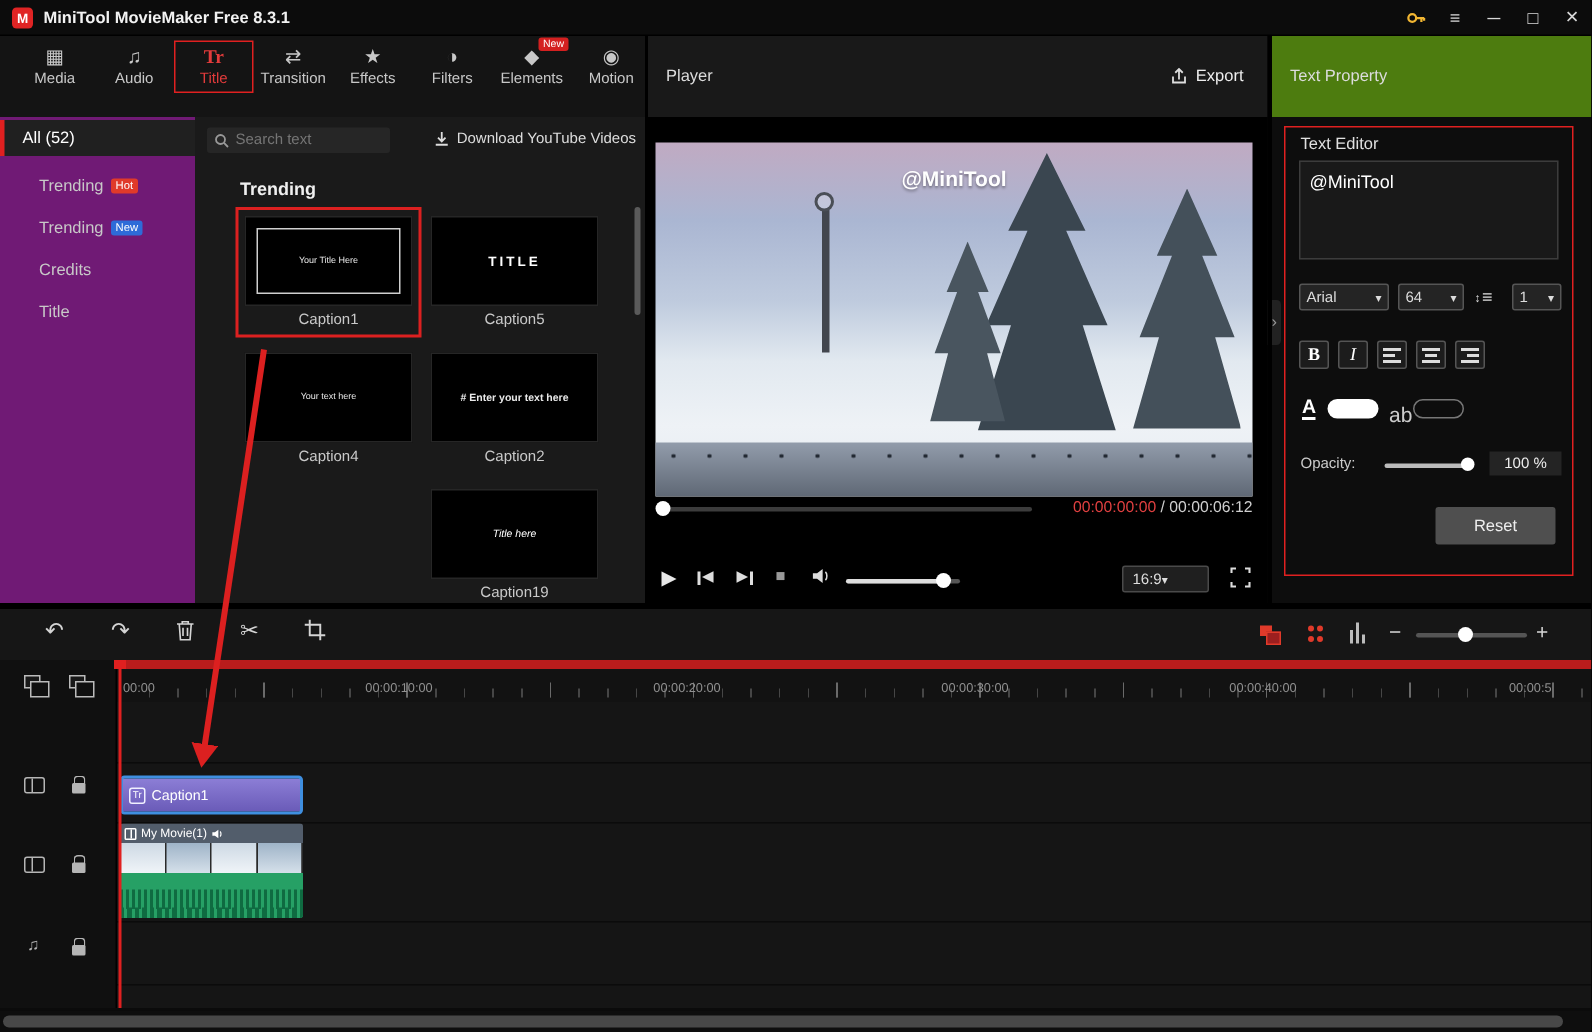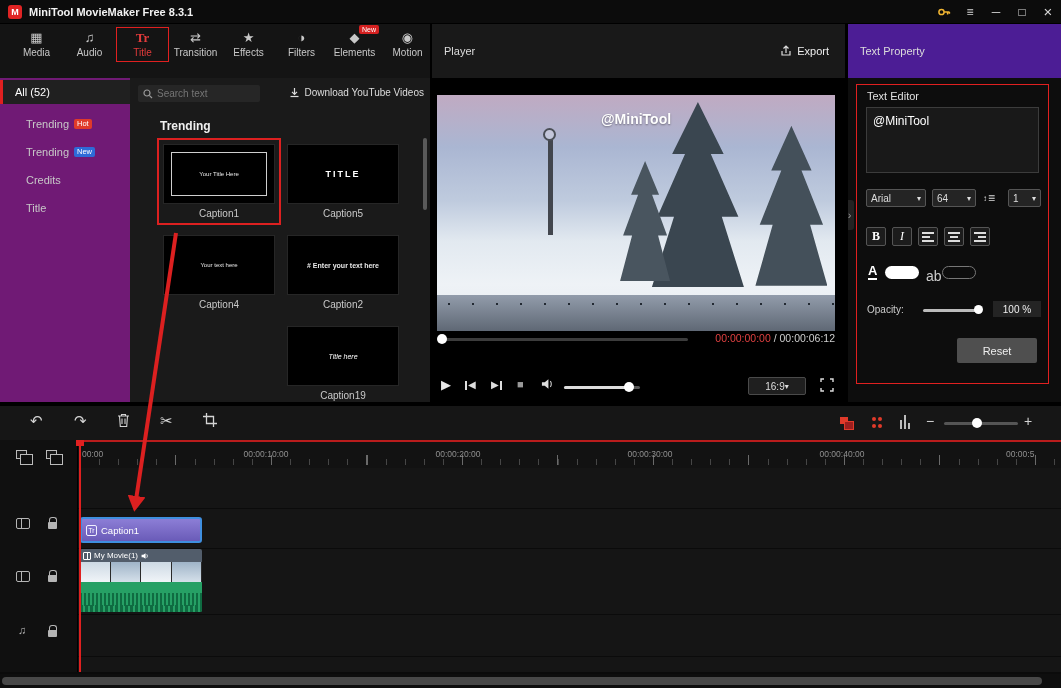--- a/index.html
+++ b/index.html
@@ -10,21 +10,21 @@
   
   .titlebar { left:0; top:0; width:1061px; height:24px; background:#0c0c0c; border-bottom:1px solid #000; display:flex; align-items:center; }
   .logo { width:14px; height:14px; margin-left:8px; background:#e02424; border-radius:3px; color:#fff; font-size:9px; font-weight:bold; display:flex; align-items:center; justify-content:center; }
   .app-title { margin-left:7px; font-size:11px; font-weight:bold; color:#f2f2f2; }
   .win-btns { margin-left:auto; display:flex; align-items:center; }
   .win-btn { width:26px; height:24px; display:flex; align-items:center; justify-content:center; color:#d8d8d8; font-size:12px; cursor:default; }
 
   
   .ribbon-left { left:0; top:24px; width:432px; height:54px; background:#141414; }
   .player-header { left:432px; top:24px; width:413px; height:54px; background:#191919; display:flex; align-items:center; }
-  .prop-header { left:848px; top:24px; width:213px; height:54px; background:#4c1d95; display:flex; align-items:center; }
+  .prop-header { left:848px; top:24px; width:213px; height:54px; background:#4d7c0f; display:flex; align-items:center; }
   .header-label { font-size:11px; color:#dcdcdc; margin-left:12px; }
   .export-btn { margin-left:auto; margin-right:16px; display:flex; align-items:center; gap:5px; font-size:11px; color:#eee; }
   .tabs { left:10px; top:27px; display:flex; }
   .tab { width:53px; display:flex; flex-direction:column; align-items:center; gap:2px; padding:3px 0; border:1px solid transparent; position:relative; }
   .tab .ticon { font-size:13px; line-height:14px; color:#c8c8c8; }
   .tab .tlabel { font-size:10px; color:#c8c8c8; }
   .tab.active { border-color:#e02020; }
   .tab.active .ticon, .tab.active .tlabel { color:#e23b3b; }
   .badge { position:absolute; top:-3px; right:1px; background:#d42020; color:#fff; font-size:7px; padding:0 3px; border-radius:2px; line-height:9px; }
   .divider-v { background:#000; }
@@ -71,21 +71,21 @@
   .seek-dot { position:absolute; left:5px; top:256px; width:10px; height:10px; border-radius:50%; background:#fff; }
   .time-display { position:absolute; right:10px; top:254px; font-size:10.5px; color:#cfcfcf; }
   .time-display .cur { color:#e04040; }
   .ctrl { position:absolute; color:#e8e8e8; }
   .pn { display:inline-flex; align-items:center; gap:1px; }
   .pn .b { width:2px; height:9px; background:#ddd; }
   .pn .t { font-size:10px; line-height:10px; color:#ddd; }
   .vol-track { position:absolute; left:132px; top:308px; width:76px; height:3px; background:#555; border-radius:2px; }
   .vol-fill { position:absolute; left:132px; top:308px; width:64px; height:3px; background:#ddd; border-radius:2px; }
   .vol-dot { position:absolute; left:192px; top:304px; width:10px; height:10px; border-radius:50%; background:#fff; }
-  .ratio-box { position:absolute; left:316px; top:299px; width:58px; height:18px; background:#1f1f1f; border:1px solid #4a4a4a; border-radius:2px; display:flex; align-items:center; justify-content:center; padding:0 6px; font-size:10px; color:#ddd; }
+  .ratio-box { position:absolute; left:316px; top:299px; width:58px; height:18px; background:#1f1f1f; border:1px solid #4a4a4a; border-radius:2px; display:flex; align-items:center; justify-content:flex-start; padding:0 6px; font-size:10px; color:#ddd; }
 
   
   .prop { left:848px; top:78px; width:213px; height:324px; background:#0d0d0d; }
   .red-box { position:absolute; left:8px; top:6px; width:193px; height:300px; border:1px solid #e02020; }
   .editor-label { position:absolute; left:10px; top:5px; font-size:11px; color:#e0e0e0; }
   .text-area { position:absolute; left:9px; top:22px; width:173px; height:66px; background:#191919; border:1px solid #3c3c3c; color:#fff; font-size:12px; padding:6px; resize:none; font-family:"Liberation Sans", sans-serif; }
   .mini-select { position:absolute; height:18px; background:#242424; border:1px solid #555; border-radius:2px; display:flex; align-items:center; justify-content:space-between; padding:0 4px; font-size:10px; color:#ddd; }
   .ls-icon { position:absolute; left:126px; top:106px; font-size:12px; color:#ddd; display:flex; align-items:center; gap:1px; }
   .ls-icon .arr { font-size:8px; }
   .style-btn { position:absolute; top:142px; width:20px; height:19px; background:#1c1c1c; border:1px solid #555; border-radius:2px; display:flex; align-items:center; justify-content:center; color:#fff; }
@@ -112,21 +112,21 @@
   .snap-icon { position:absolute; top:417px; width:13px; height:11px; }
   .snap-icon::before { content:""; position:absolute; left:0; top:0; width:8px; height:7px; background:#e03a2a; }
   .snap-icon::after { content:""; position:absolute; left:4px; top:4px; width:8px; height:7px; background:#9c1f1f; border:1px solid #e03a2a; }
   .dots-icon { position:absolute; top:417px; width:11px; height:11px; display:grid; grid-template-columns:4px 4px; gap:2px; }
   .dots-icon i { width:4px; height:4px; background:#e03a2a; border-radius:50%; }
   .mixer-icon { position:absolute; top:415px; display:flex; align-items:flex-end; gap:2px; height:14px; }
   .mixer-icon i { width:2px; background:#bbb; display:block; }
   .zoom-track { position:absolute; left:944px; top:422px; width:74px; height:3px; background:#555; border-radius:2px; }
   .zoom-dot { position:absolute; left:972px; top:418px; width:10px; height:10px; border-radius:50%; background:#fff; }
 
-  .ruler { left:0; top:440px; width:1061px; height:28px; background:#121212; border-top:2px solid #b91c1c; }
+  .ruler { left:0; top:440px; width:1061px; height:28px; background:#121212; border-top:6px solid #b91c1c; }
   .ruler-label { position:absolute; top:7px; font-size:8.5px; color:#909090; white-space:nowrap; }
   .ruler-label.centered { transform:translateX(-50%); }
   .ticks-minor { position:absolute; left:80px; right:0; bottom:3px; height:6px; background:repeating-linear-gradient(to right,#464646 0 1px,transparent 1px 19.1px); }
   .ticks-major { position:absolute; left:80px; right:0; bottom:3px; height:10px; background:repeating-linear-gradient(to right,#6a6a6a 0 1px,transparent 1px 95.5px); }
 
   .tracks { left:0; top:468px; width:1061px; height:204px; background:#151515; }
   .track-line { position:absolute; left:0; right:0; height:1px; background:#0b0b0b; }
   .track-head { left:0; top:440px; width:78px; height:232px; background:#101010; border-right:1px solid #000; }
   .dupe { position:absolute; width:11px; height:9px; border:1px solid #bbb; background:#181818; }
   .dupe::before { content:""; position:absolute; left:3px; top:3px; width:11px; height:9px; border:1px solid #bbb; background:#101010; }

